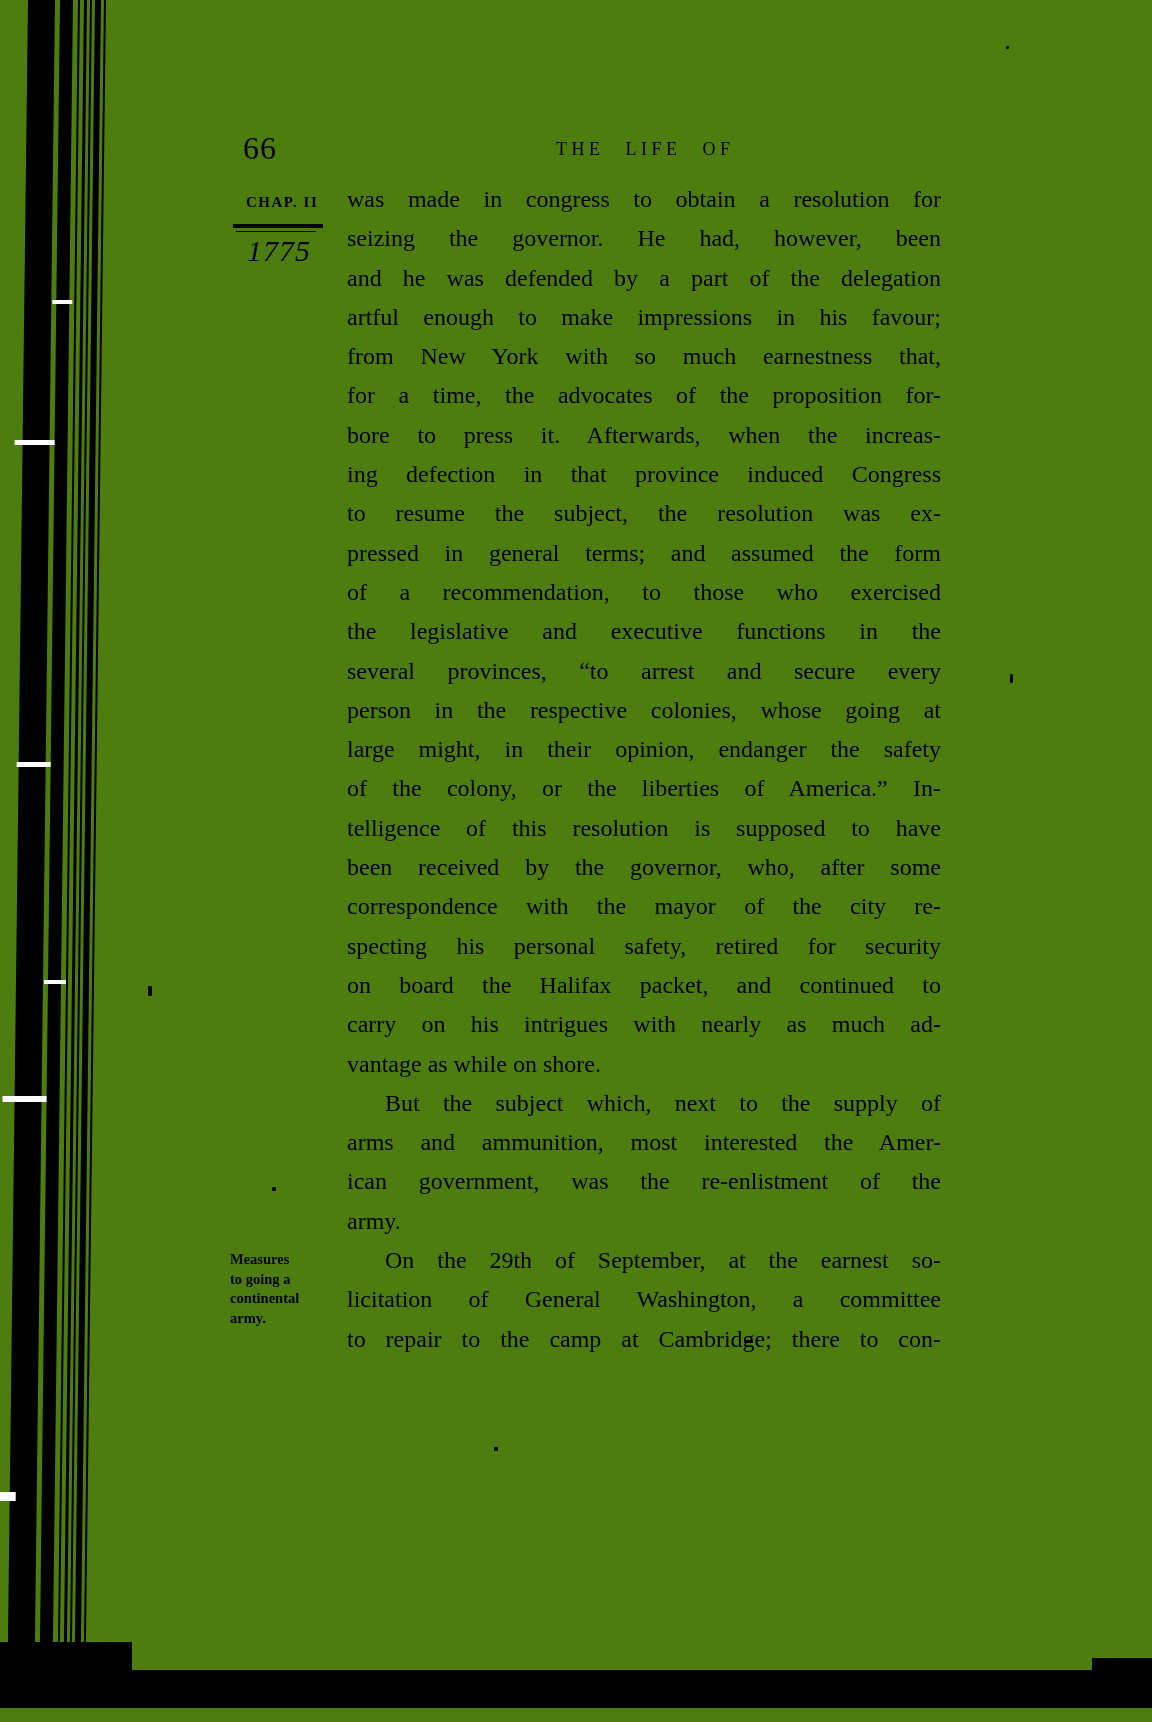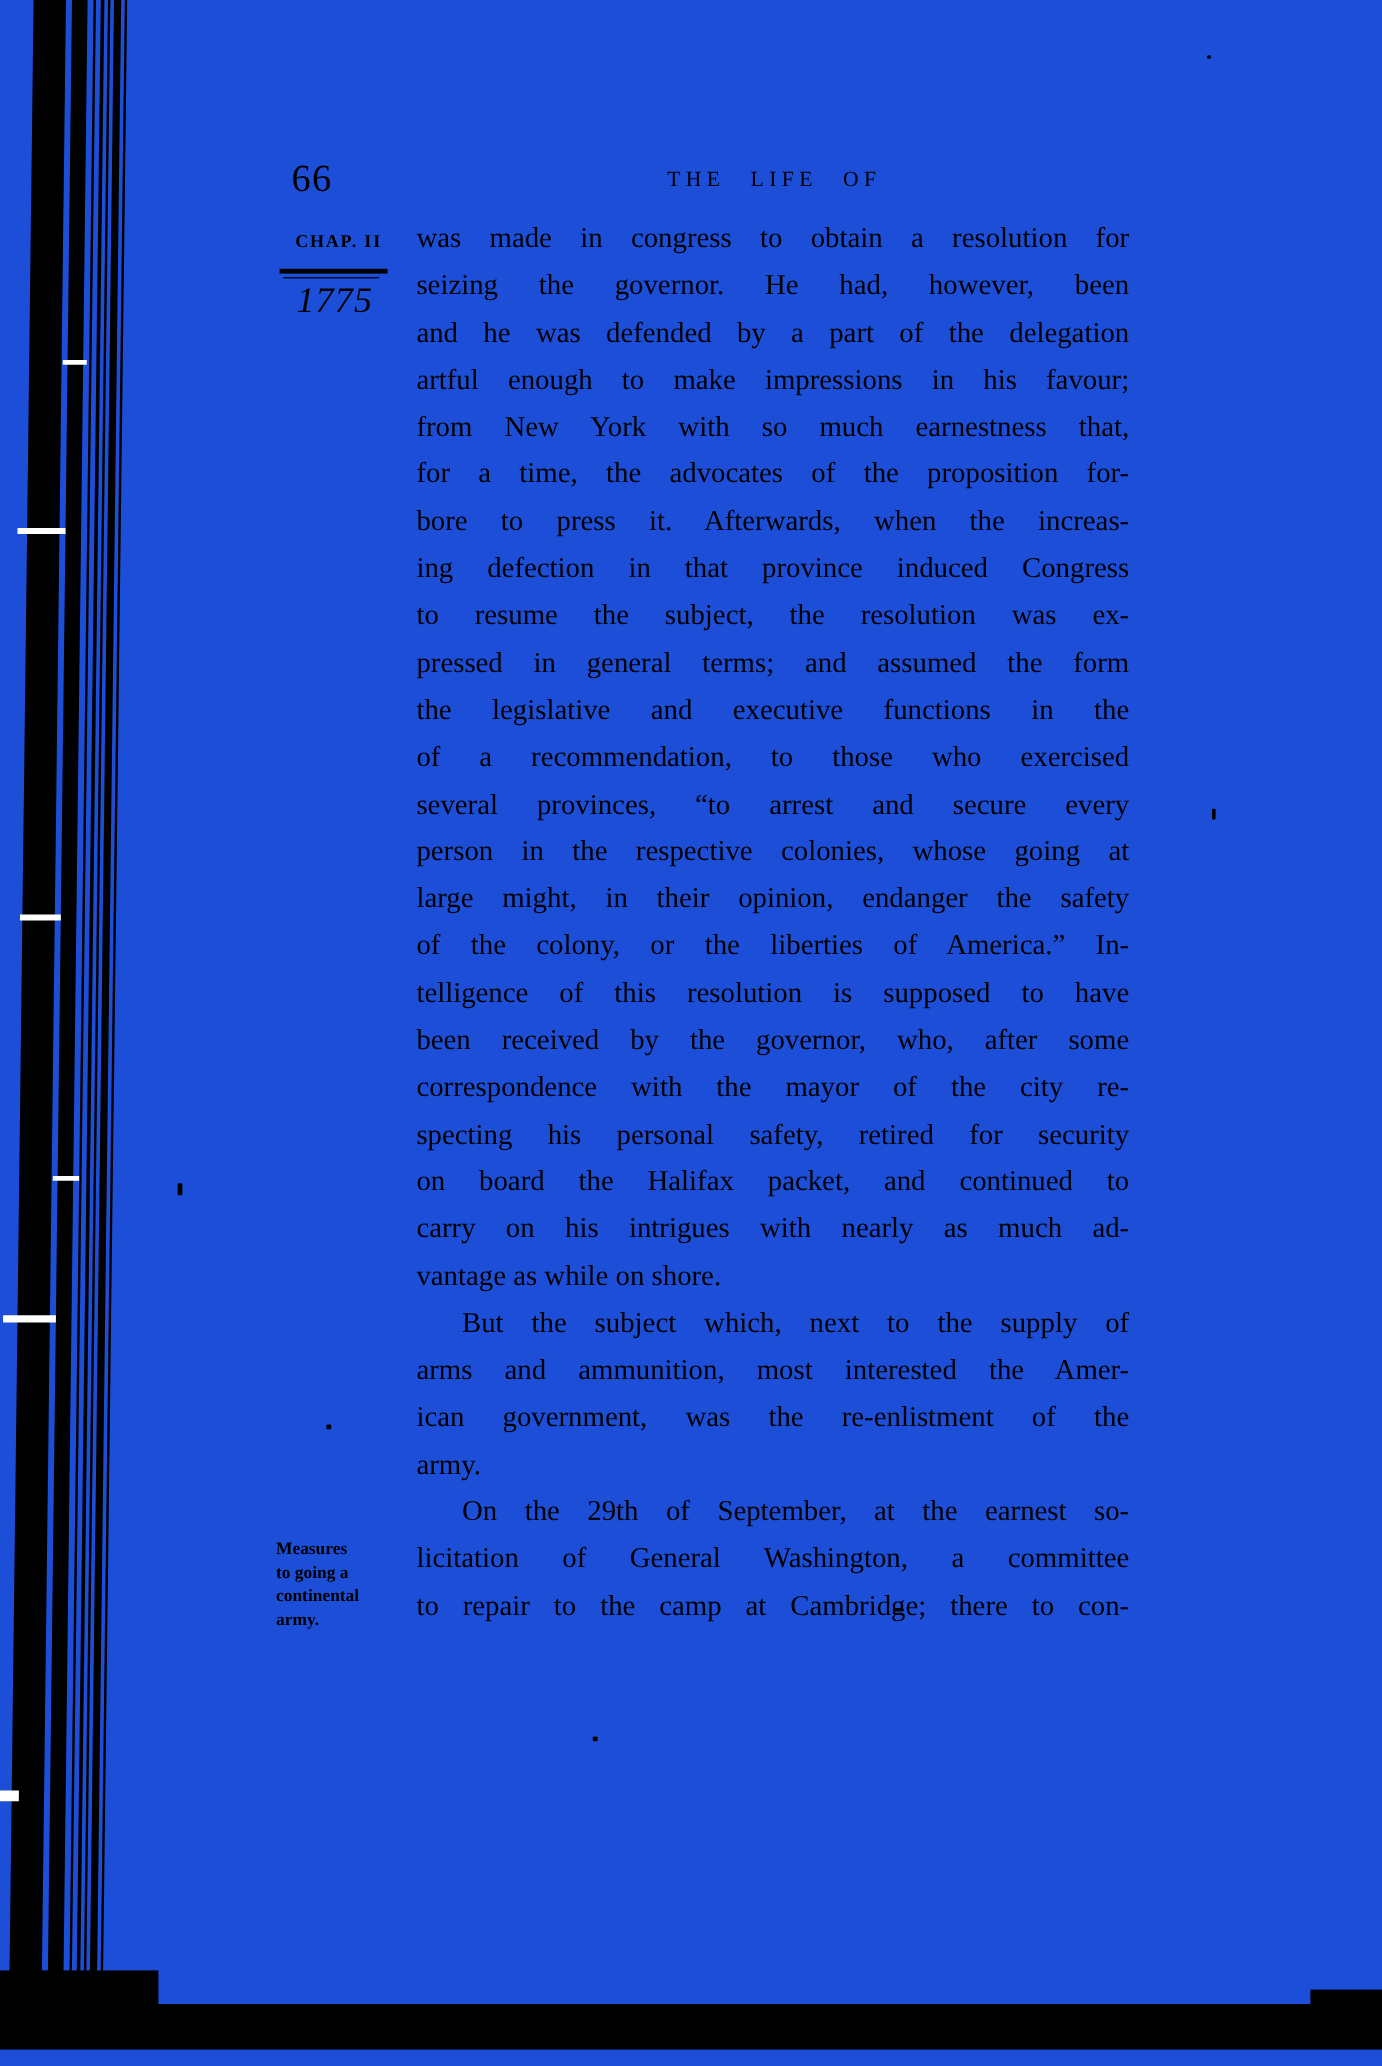--- a/index.html
+++ b/index.html
@@ -1,19 +1,19 @@
 <!DOCTYPE html>
 <html><head>
 <meta charset="utf-8">
 <style>
   html,body{margin:0;padding:0;}
   .page{
     position:relative;
     width:1152px;height:1722px;
-    background:#1d4ed8;
+    background:#4d7c0f;
     color:#000;
     font-family:"Liberation Serif", serif;
     overflow:hidden;
   }
 
   
   .gutter{
     position:absolute;left:0;top:0;width:130px;height:1676px;
     transform:skewX(-0.7deg);transform-origin:top left;
   }
@@ -40,21 +40,21 @@
 
   
   .page-number{position:absolute;left:243px;top:130px;font-size:32px;letter-spacing:1px;}
   .running-head{position:absolute;left:556px;top:139px;font-size:18px;letter-spacing:4.5px;word-spacing:12px;}
 
   
   .chapter-label{position:absolute;left:246px;top:194px;font-size:15px;font-weight:bold;letter-spacing:1.5px;}
   .chapter-rule{position:absolute;left:233px;top:224px;width:90px;height:4px;background:#000;}
   .chapter-rule2{position:absolute;left:236px;top:231px;width:80px;height:1px;background:#000;}
   .year-label{position:absolute;left:247px;top:234px;font-size:30px;font-style:italic;letter-spacing:1px;}
-  .side-note{position:absolute;left:230px;top:1282px;width:100px;font-size:14.5px;font-weight:bold;line-height:19.5px;}
+  .side-note{position:absolute;left:230px;top:1250px;width:100px;font-size:14.5px;font-weight:bold;line-height:19.5px;}
 
   
   .body-text{position:absolute;left:347px;top:180px;width:594px;}
   .bl{
     font-size:24px;
     height:39.3px;line-height:39.3px;
     text-align:justify;
     -moz-text-align-last:justify;
     text-align-last:justify;
     white-space:normal;
@@ -115,22 +115,22 @@
     <div class="bl">was made in congress to obtain a resolution for</div>
     <div class="bl">seizing the governor.  He had, however, been</div>
     <div class="bl">and he was defended by a part of the delegation</div>
     <div class="bl">artful enough to make impressions in his favour;</div>
     <div class="bl">from New York with so much earnestness that,</div>
     <div class="bl">for a time, the advocates of the proposition for-</div>
     <div class="bl">bore to press it.  Afterwards, when the increas-</div>
     <div class="bl">ing defection in that province induced Congress</div>
     <div class="bl">to resume the subject, the resolution was ex-</div>
     <div class="bl">pressed in general terms; and assumed the form</div>
+    <div class="bl">of a recommendation, to those who exercised</div>
     <div class="bl">the legislative and executive functions in the</div>
-    <div class="bl">of a recommendation, to those who exercised</div>
     <div class="bl">several provinces, “to arrest and secure every</div>
     <div class="bl">person in the respective colonies, whose going at</div>
     <div class="bl">large might, in their opinion, endanger the safety</div>
     <div class="bl">of the colony, or the liberties of America.”  In-</div>
     <div class="bl">telligence of this resolution is supposed to have</div>
     <div class="bl">been received by the governor, who, after some</div>
     <div class="bl">correspondence with the mayor of the city re-</div>
     <div class="bl">specting his personal safety, retired for security</div>
     <div class="bl">on board the Halifax packet, and continued to</div>
     <div class="bl">carry on his intrigues with nearly as much ad-</div>

